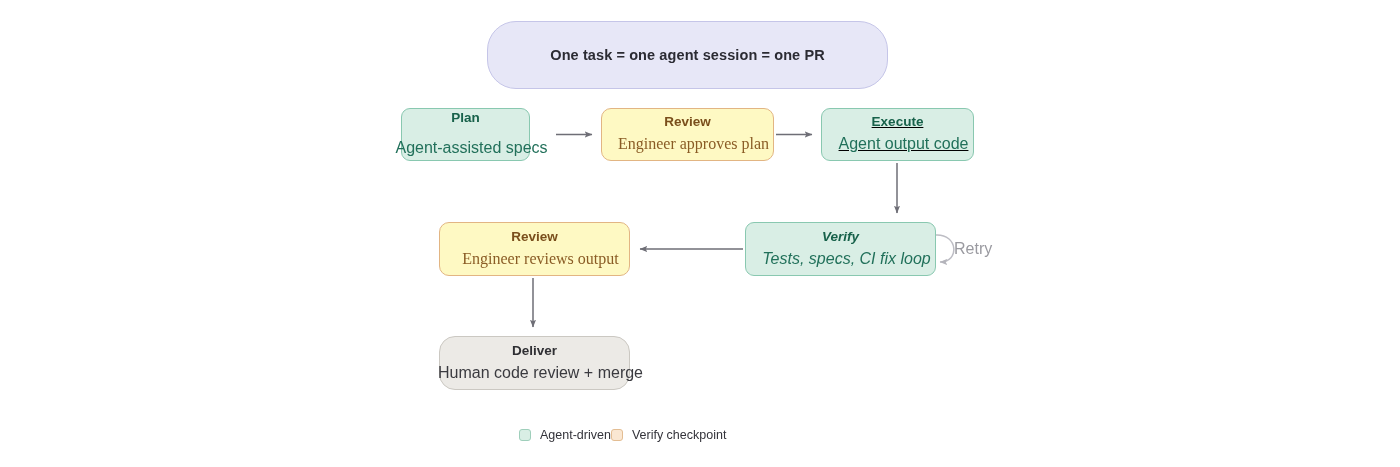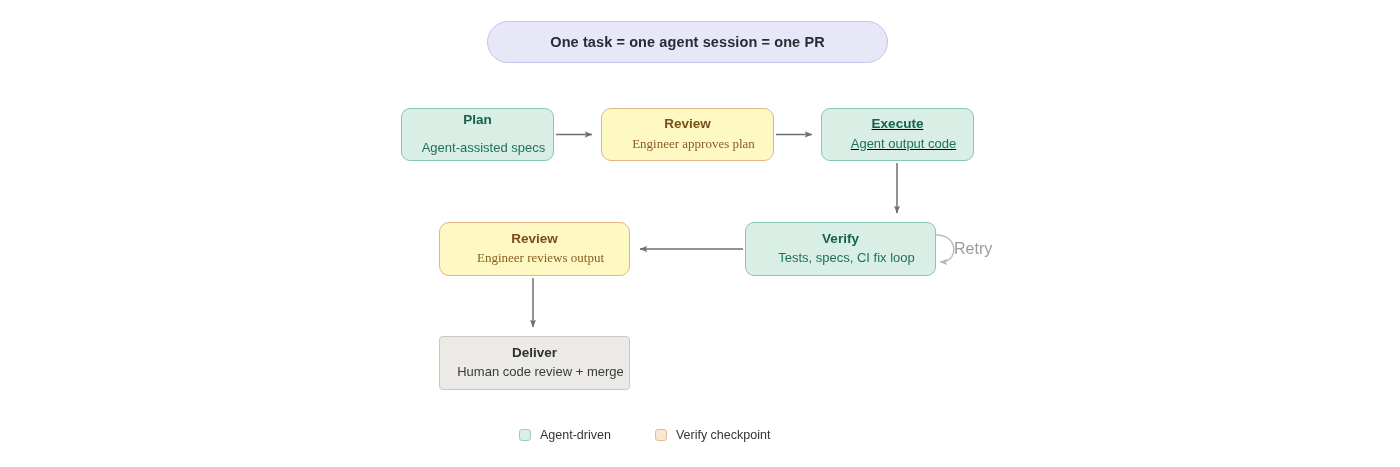--- a/index.html
+++ b/index.html
@@ -29,21 +29,21 @@
     height: 467px;
     pointer-events: none;
   }
 
   
   .banner {
     position: absolute;
     left: 487px;
     top: 21px;
     width: 401px;
-    height: 42px;
+    height: 68px;
     box-sizing: border-box;
     background: #e7e7f7;
     border: 1px solid #c5c5e8;
     border-radius: 29px;
     display: flex;
     align-items: center;
     justify-content: center;
   }
   .banner-label {
     font-size: 14.5px;
@@ -63,21 +63,21 @@
     align-items: center;
     justify-content: center;
   }
   .node .title {
     font-size: 13.5px;
     font-weight: bold;
     line-height: 1.25;
     white-space: nowrap;
   }
   .node .subtitle {
-    font-size: 13px;
+    font-size: 16px;
     font-weight: normal;
     line-height: 1.3;
     margin-top: 3px;
     white-space: nowrap;
     margin-left: 12px;
   }
 
   .node.agent {
     background: #d9eee5;
     border: 1px solid #89c8b0;
@@ -89,51 +89,50 @@
     background: #fef9c3;
     border: 1px solid #e2b583;
     border-radius: 10px;
   }
   .node.human .title { color: #7a4f1c; }
   .node.human .subtitle { color: #8a5c25; font-family: Liberation Serif, serif; }
 
   .node.neutral {
     background: #eceae6;
     border: 1px solid #cbc8c2;
-    border-radius: 4px;
+    border-radius: 16px;
   }
   .node.neutral .title { color: #2f2f33; }
   .node.neutral .subtitle { color: #3a3a3f; text-align: right; }
 
   
-  #node-plan    { left: 401px; top: 108px; width: 153px; height: 53px; gap: 8px; }
+  #node-plan    { left: 401px; top: 108px; width: 129px; height: 53px; gap: 8px; }
   #node-review1 { left: 601px; top: 108px; width: 173px; height: 53px; }
   #node-execute { left: 821px; top: 108px; width: 153px; height: 53px; text-decoration: underline; }
   #node-review2 { left: 439px; top: 222px; width: 191px; height: 54px; }
-  #node-verify  { left: 745px; top: 222px; width: 191px; height: 54px; }
+  #node-verify  { left: 745px; top: 222px; width: 191px; height: 54px; font-style: italic; }
   #node-deliver { left: 439px; top: 336px; width: 191px; height: 54px; }
 
   
   .retry-label {
     position: absolute;
     left: 954px;
     top: 240px;
     font-size: 16px;
     color: #9a9aa0;
     white-space: nowrap;
   }
 
   
   .legend {
     position: absolute;
     left: 519px;
     top: 428px;
     display: flex;
     align-items: center;
-    gap: 44px;
   }
   .legend-item {
     display: flex;
     align-items: center;
     gap: 9px;
   }
   .legend-swatch {
     width: 12px;
     height: 12px;
     border-radius: 3px;

